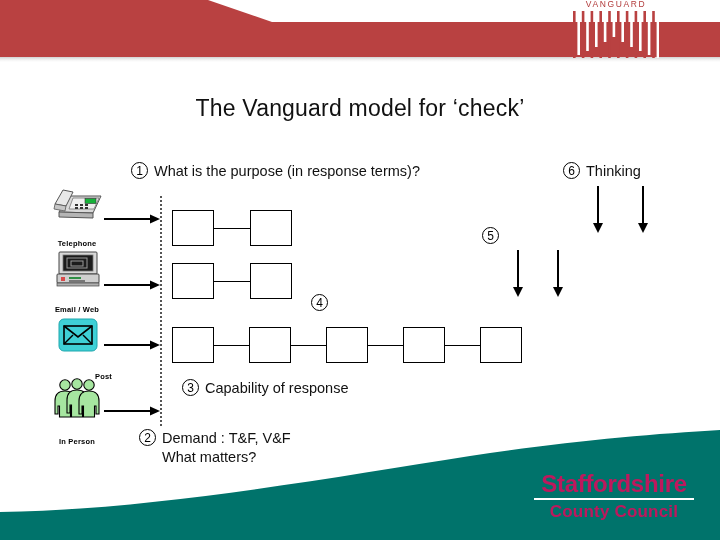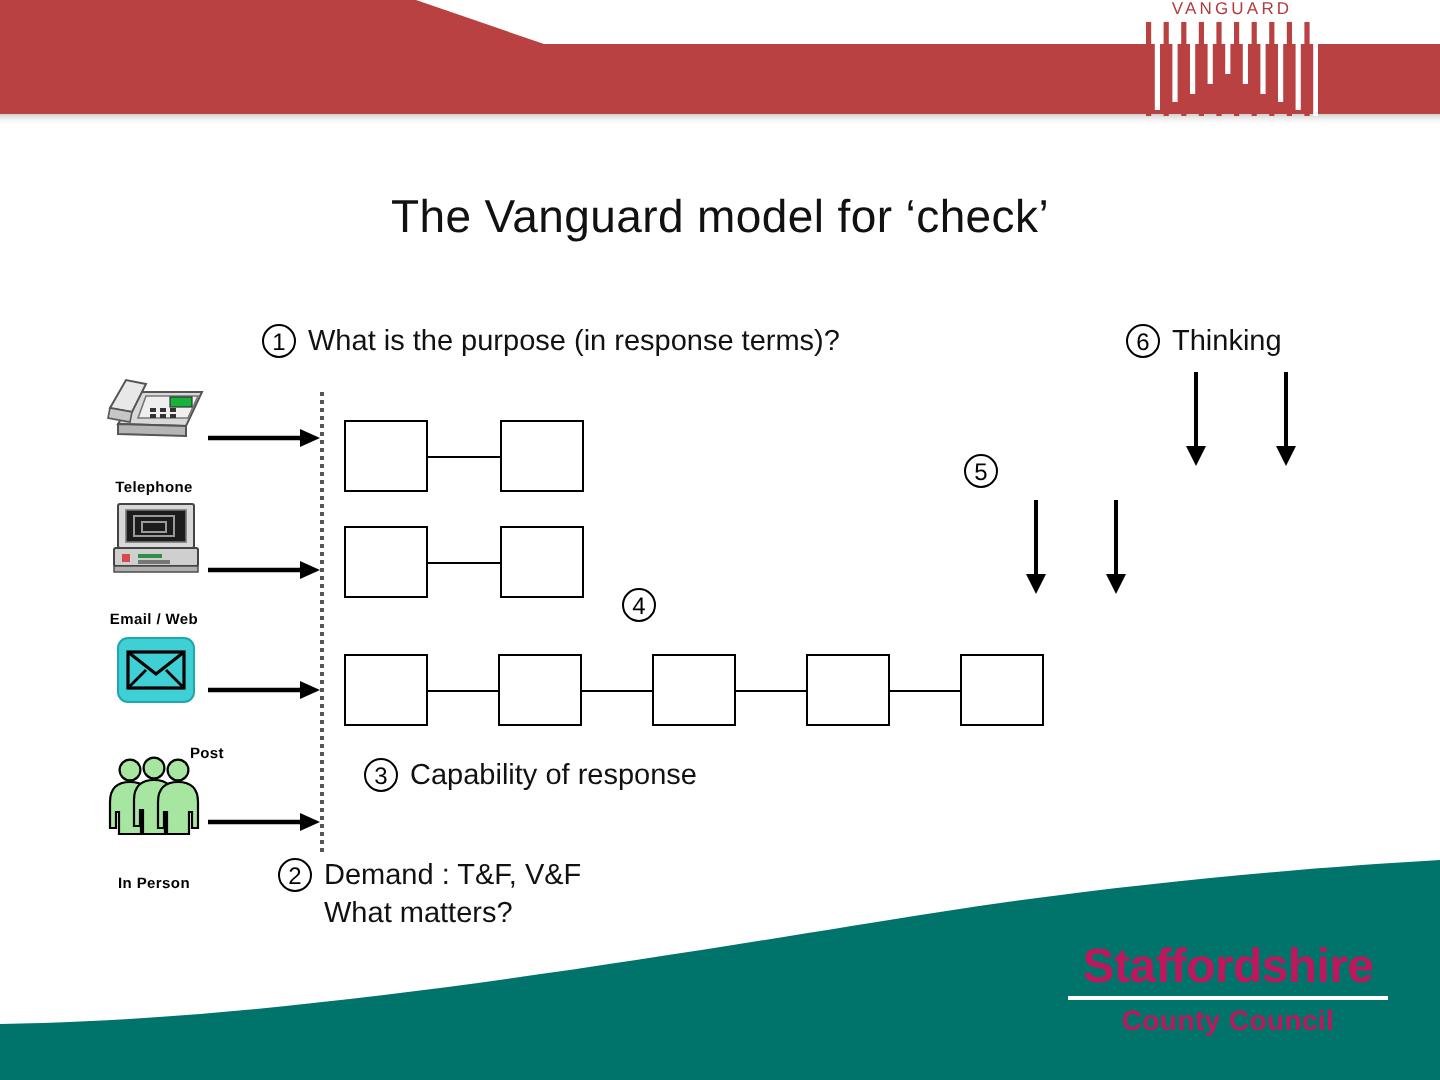--- a/index.html
+++ b/index.html
@@ -60,21 +60,21 @@
   .atext{font-size:14.5px;color:#111;margin-left:6px;line-height:1.32;}
 
   
   .darrow{position:absolute;width:12px;}
 
   
   .wave{position:absolute;left:0;top:430px;width:720px;height:110px;}
   .sc-logo{position:absolute;left:522px;top:472px;width:160px;text-align:center;color:#be185d;margin-left:12px;}
   .sc-main{font-size:24px;font-weight:bold;letter-spacing:-.3px;line-height:1;
            border-bottom:2px solid #fff;padding-bottom:2px;}
-  .sc-sub{font-size:14px;font-weight:bold;letter-spacing:.2px;margin-top:2px;}
+  .sc-sub{font-size:17px;font-weight:bold;letter-spacing:.2px;margin-top:2px;}
 </style>
 </head>
 <body>
 
 <div class="slide">
 
   <div class="header-band">
     <svg width="720" height="62" viewBox="0 0 720 62">
       <defs>
         <linearGradient id="shadowg" x1="0" y1="0" x2="0" y2="1">

